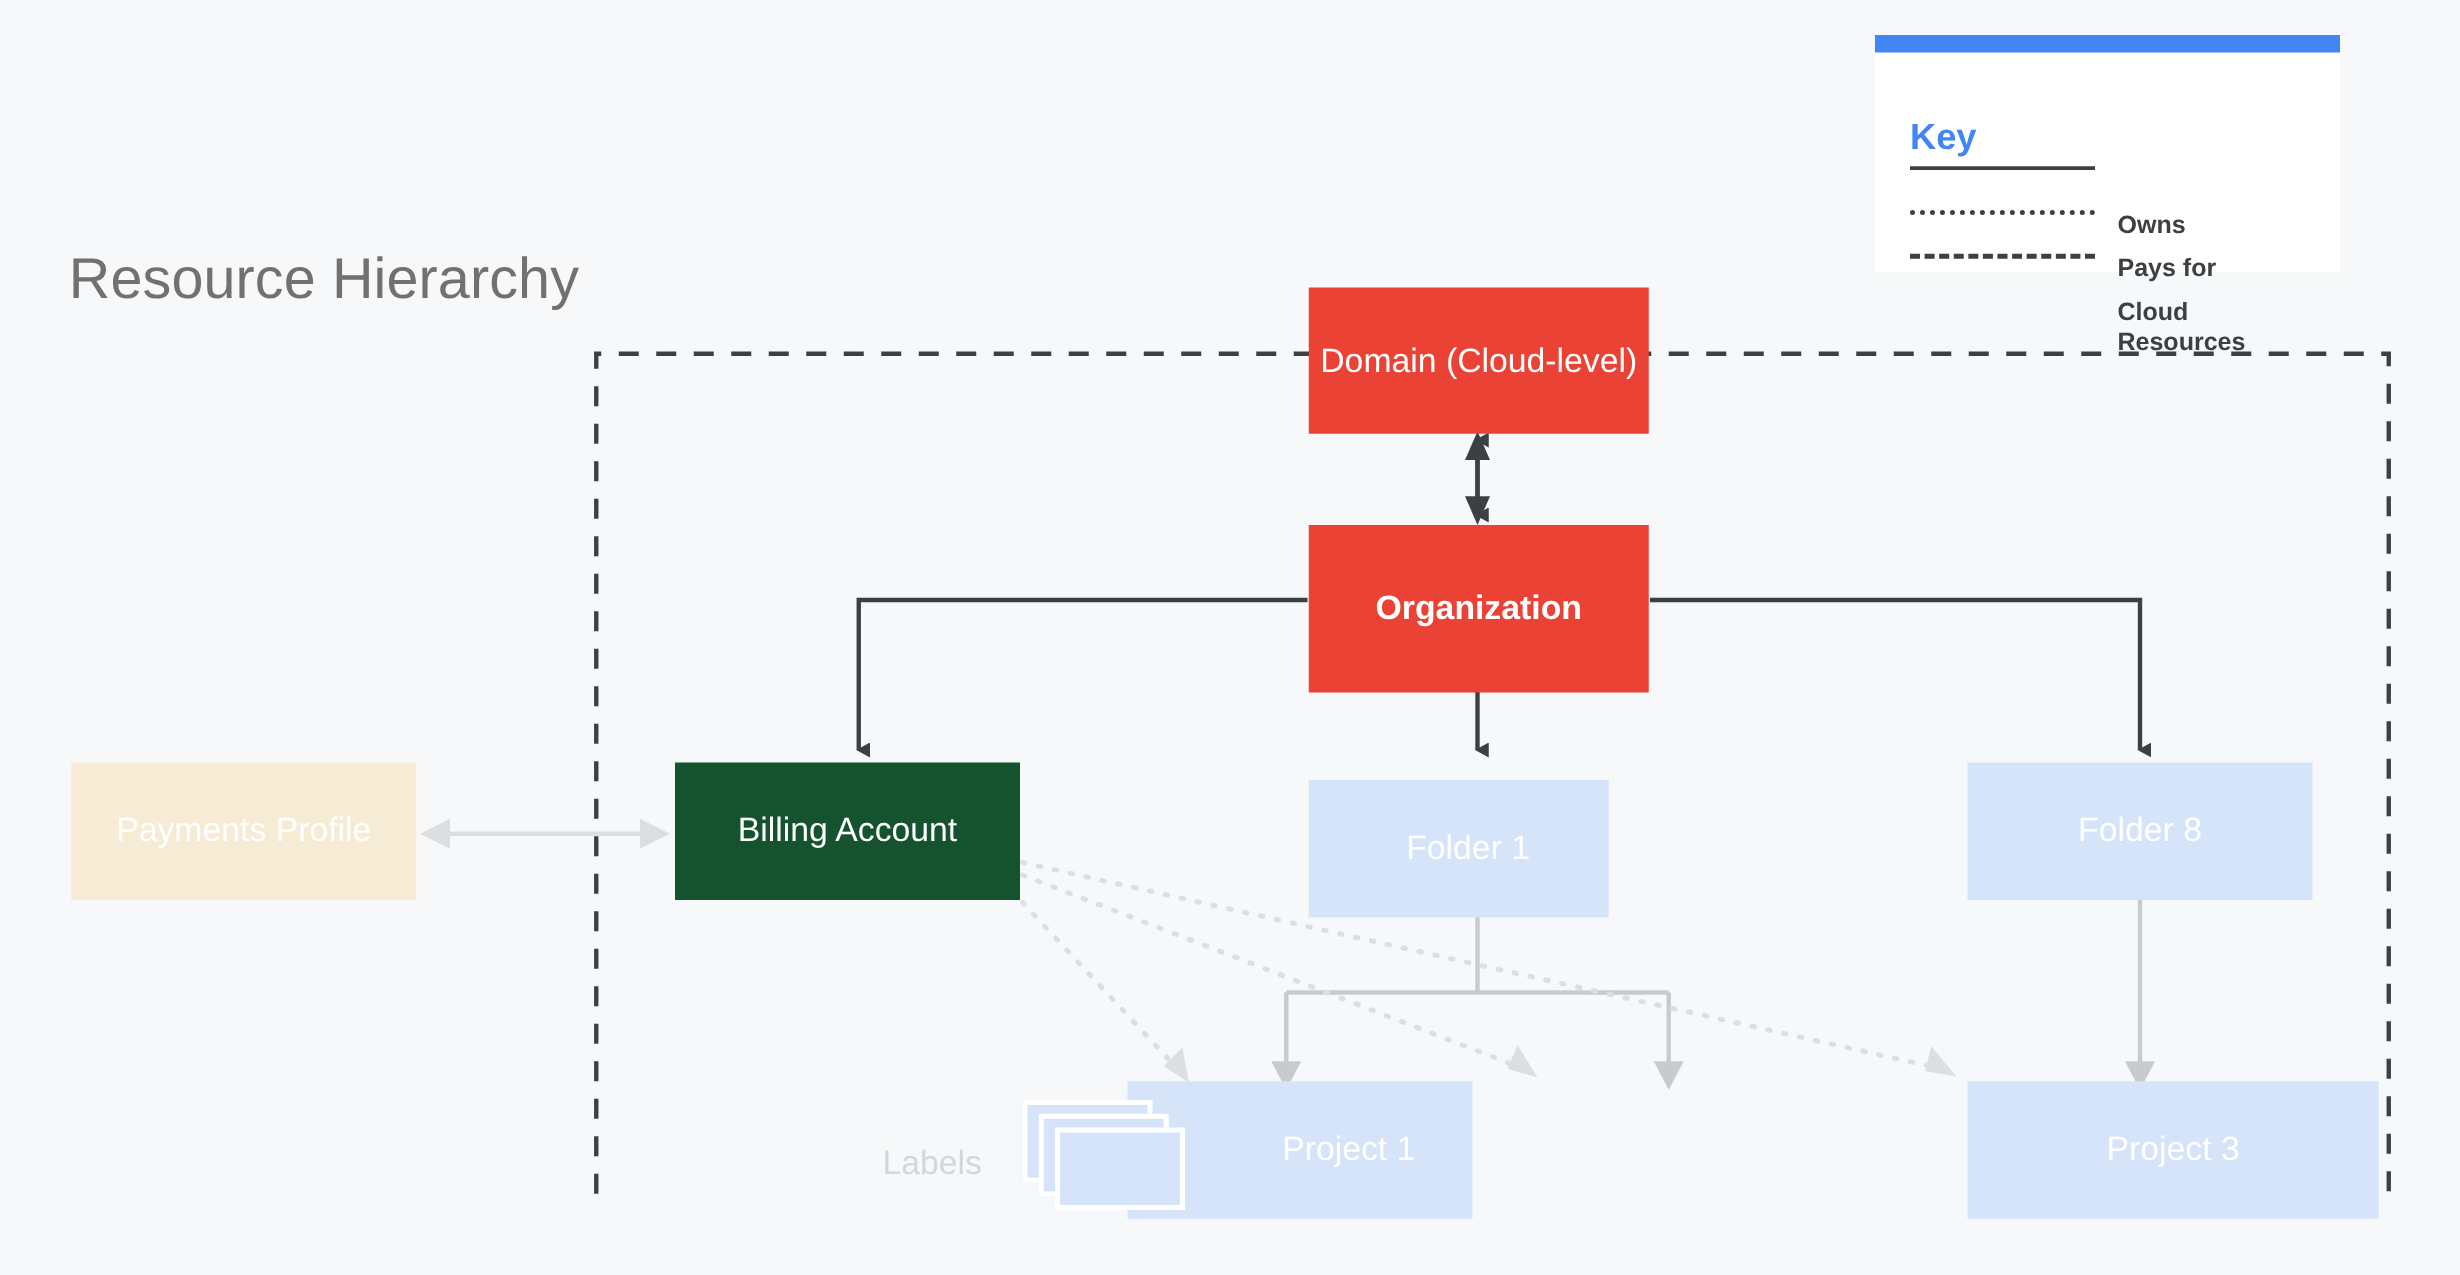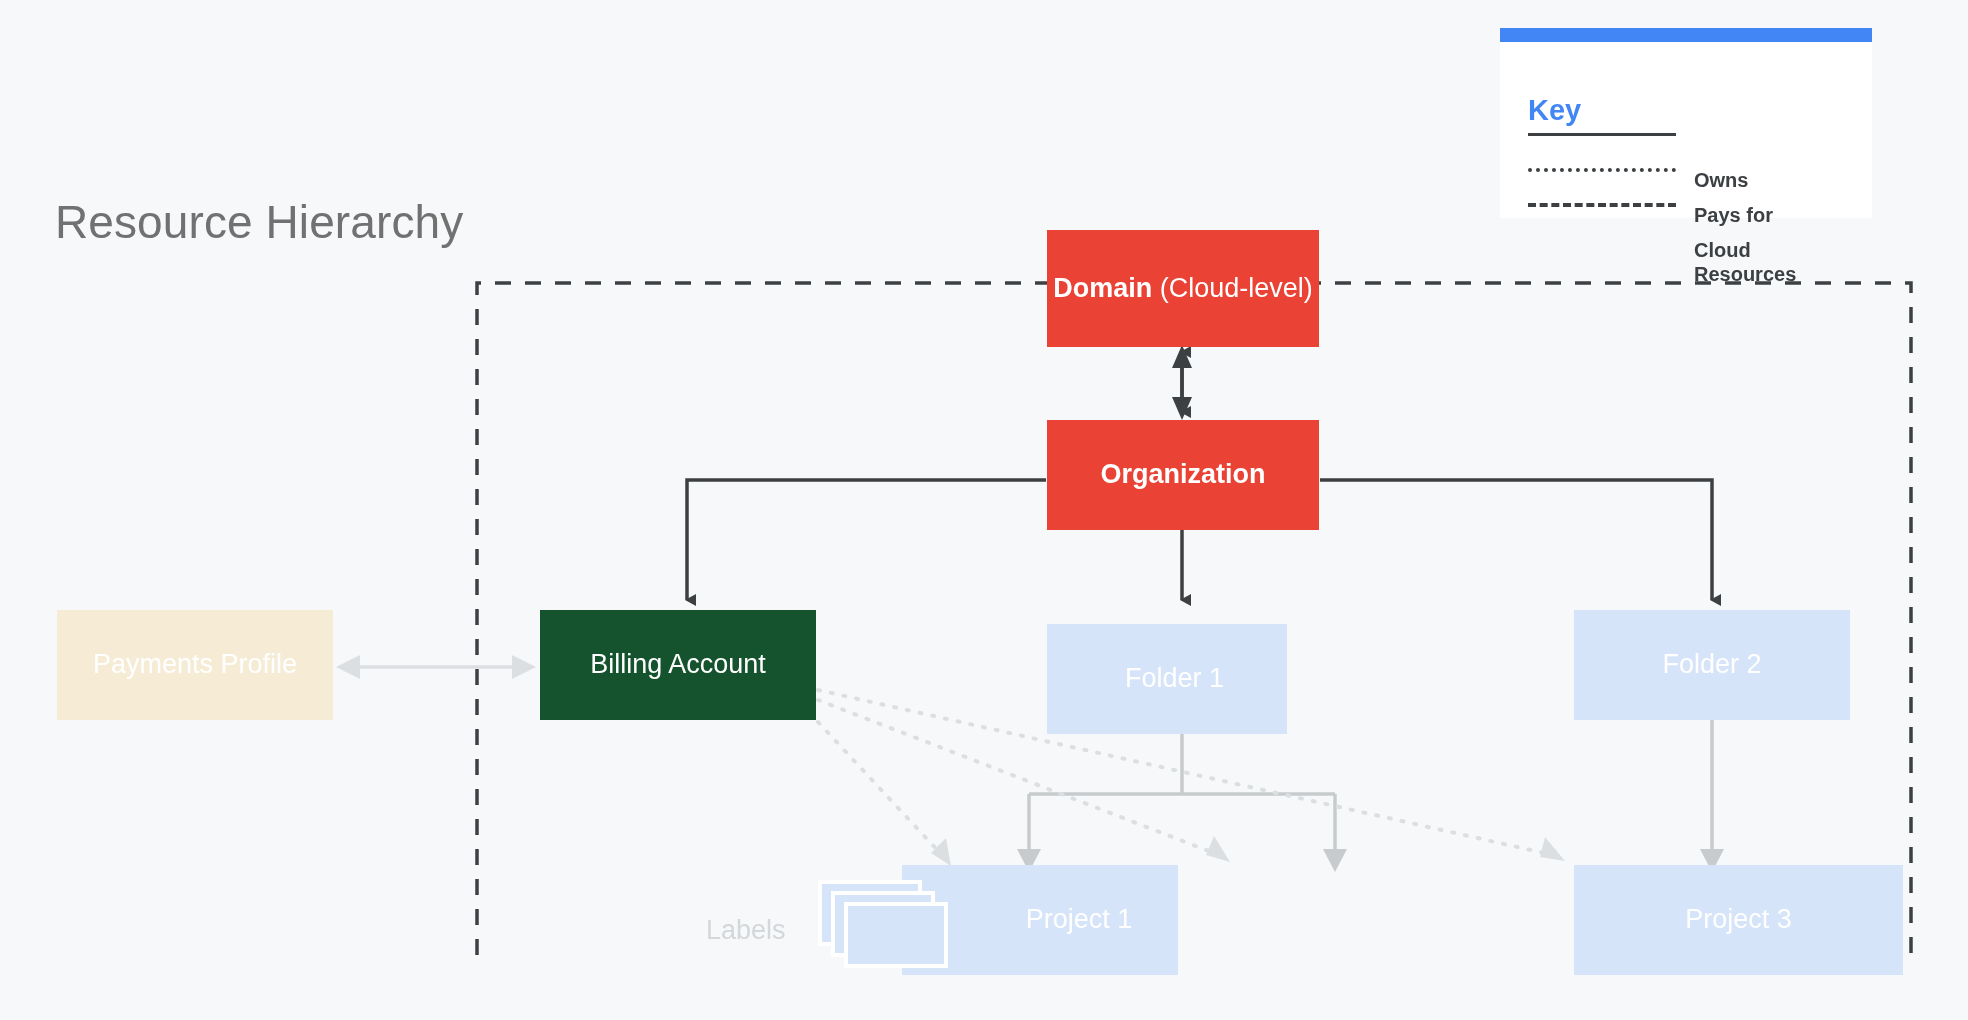--- a/index.html
+++ b/index.html
@@ -56,21 +56,21 @@
     text-align: center;
     line-height: 1.15;
     white-space: nowrap;
   }
 
   .node-red {
     background: #ea4335;
     color: #ffffff;
     font-size: 27px;
   }
-  .node-red .strong { font-weight: 700; }
+  .node-red .strong { font-weight: 400; }
   .node-red .light  { font-weight: 400; }
 
   .node-green {
     background: #14532d;
     color: #ffffff;
     font-size: 27px;
     font-weight: 400;
   }
 
   .node-blue {
@@ -246,38 +246,38 @@
   </svg>
 
   <div class="page-title">Resource Hierarchy</div>
 
   <div class="node node-red" style="left:1047px; top:230px; width:272px; height:117px;">
     <span class="node-text" style="position:absolute; left:50%; top:50%; transform:translate(-50%,-50%);">
       <b class="strong">Domain</b><span class="light"> (Cloud-level)</span>
     </span>
   </div>
 
-  <div class="node node-red" style="left:1047px; top:420px; width:272px; height:110px;">
+  <div class="node node-red" style="left:1047px; top:420px; width:272px; height:134px;">
     <span class="node-text" style="font-weight:700;">Organization</span>
   </div>
 
   <div class="node node-cream" style="left:57px; top:610px; width:276px; height:110px;">
     <span class="node-text">Payments Profile</span>
   </div>
 
   <div class="node node-green" style="left:540px; top:610px; width:276px; height:110px;">
     <span class="node-text">Billing Account</span>
   </div>
 
   <div class="node node-blue" style="left:1047px; top:624px; width:240px; height:110px;padding-left:15px;">
     <span class="node-text">Folder 1</span>
   </div>
 
   <div class="node node-blue" style="left:1574px; top:610px; width:276px; height:110px;">
-    <span class="node-text">Folder 2</span>
+    <span class="node-text">Folder 8</span>
   </div>
 
   <div class="node node-blue" style="left:902px; top:865px; width:276px; height:110px;">
     <span class="node-text" style="padding-left:78px;">Project 1</span>
   </div>
 
 
   <div class="node node-blue" style="left:1574px; top:865px; width:329px; height:110px;">
     <span class="node-text">Project 3</span>
   </div>

